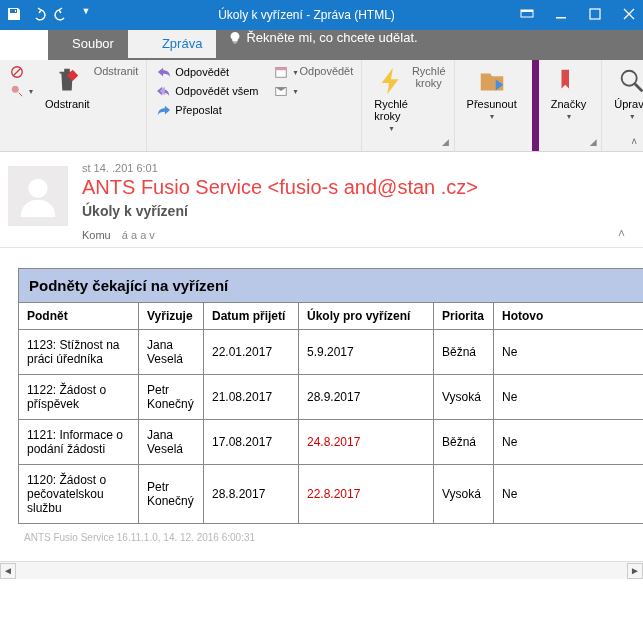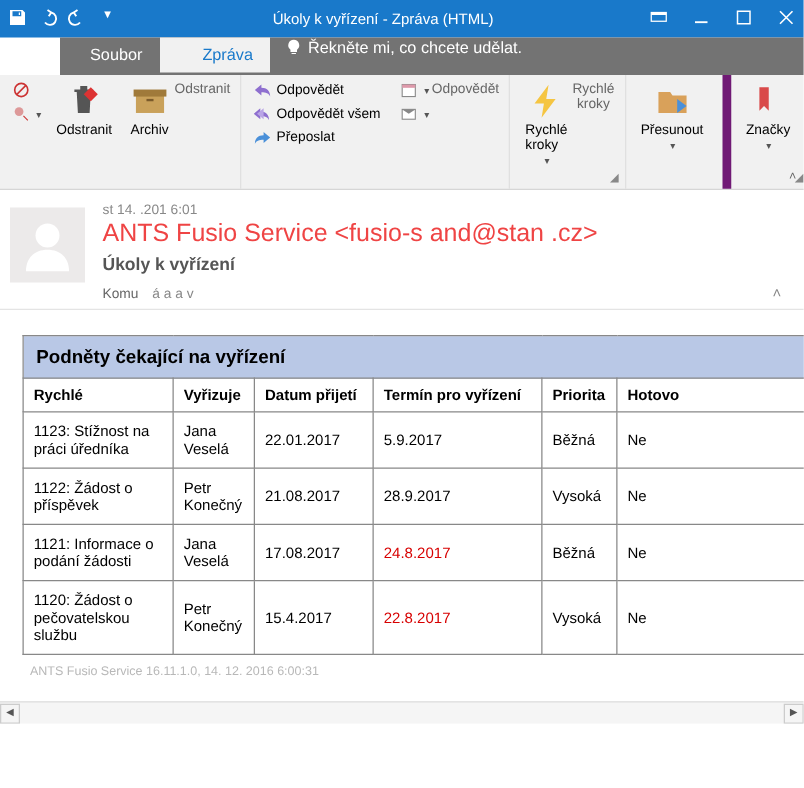--- a/index.html
+++ b/index.html
@@ -113,28 +113,20 @@
             <span class="drop">▾</span>
           </div>
       </div>
       <div class="bigbtn">
         <svg viewBox="0 0 32 32">
             <path fill="#555" d="M10 8h12l-1 18H11zM8 6h16v2H8zM13 3h6v3h-6z"></path>
             <path fill="#d33" d="M22 4l6 6-6 6-6-6z"></path>
           </svg>
         <span>Odstranit</span>
       </div>
-      <div class="bigbtn">
-        <svg viewBox="0 0 32 32">
-            <rect x="4" y="10" width="24" height="16" fill="#c9a15a"></rect>
-            <rect x="2" y="6" width="28" height="6" fill="#a07a3a"></rect>
-            <rect x="13" y="14" width="6" height="2" fill="#7a5a2a"></rect>
-          </svg>
-        <span>Archiv</span>
-      </div>
     </div>
     <div class="group-label">Odstranit</div>
   </div>
 
   <div class="group grp-wrap">
     <div class="group-body">
       <div class="stack">
         <div class="smallbtn">
             <svg viewBox="0 0 16 16">
               <path fill="#8e6fcf" d="M7 3L1 8l6 5V10c4 0 7 1 8 4 0-5-3-8-8-8z"></path>
@@ -266,24 +258,24 @@
   <div class="chev">˄</div>
 </div>
 
 <div class="body-area">
   <table class="report">
     <tbody>
         <tr>
           <th class="title" colspan="6">Podněty čekající na vyřízení</th>
         </tr>
     <tr>
-      <th style="width:120px;">Rychlé</th>
+      <th style="width:120px;">Podnět</th>
       <th style="width:65px;">Vyřizuje</th>
       <th style="width:95px;">Datum přijetí</th>
-      <th style="width:135px;">Termín pro vyřízení</th>
+      <th style="width:135px;">Úkoly pro vyřízení</th>
       <th style="width:60px;">Priorita</th>
       <th>Hotovo</th>
     </tr>
     </tbody>
       <tbody id="rows">
         <tr>
           <td>1123: Stížnost na práci úředníka</td>
           <td>Jana Veselá</td>
           <td>22.01.2017</td>
           <td>5.9.2017</td>
@@ -302,21 +294,21 @@
           <td>1121: Informace o podání žádosti</td>
           <td>Jana Veselá</td>
           <td>17.08.2017</td>
           <td class="overdue">24.8.2017</td>
           <td>Běžná</td>
           <td>Ne</td>
         </tr>
         <tr>
           <td>1120: Žádost o pečovatelskou službu</td>
           <td>Petr Konečný</td>
-          <td>15.4.2017</td>
+          <td>28.8.2017</td>
           <td class="overdue">22.8.2017</td>
           <td>Vysoká</td>
           <td>Ne</td>
         </tr>
       </tbody>
   </table>
   <div class="footer">ANTS Fusio Service 16.11.1.0, 14. 12. 2016 6:00:31</div>
 </div>
 
 <div class="scrollbar">

